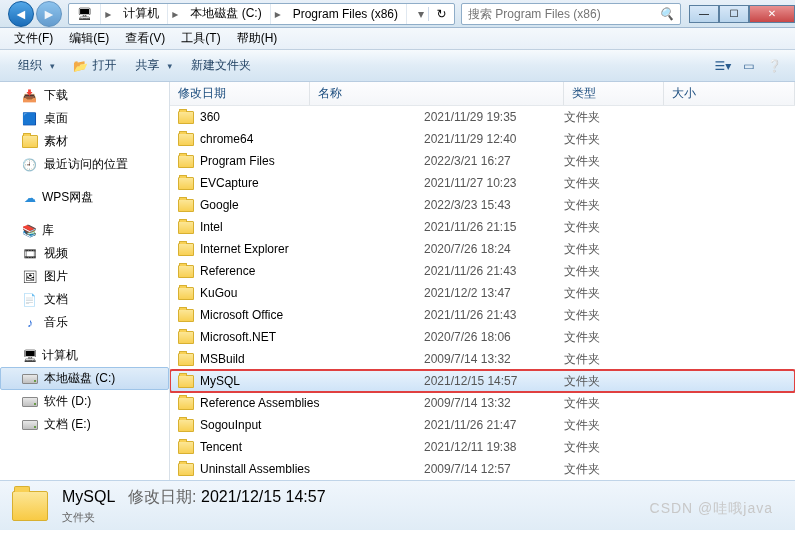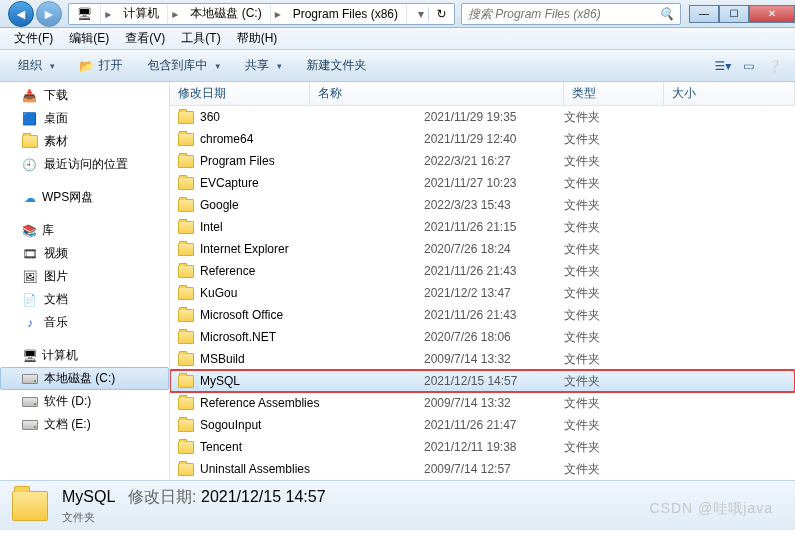--- a/index.html
+++ b/index.html
@@ -6,29 +6,29 @@
 body { background: #fff; width: 795px; height: 544px; overflow: hidden; font-size: 12px; }
 
 .titlebar { height: 28px; background: linear-gradient(to bottom, #e8f0f8, #d4e4f0); border-bottom: 1px solid #a0b8d0; display: flex; align-items: center; padding: 0 0 0 8px; }
 .breadcrumbs { display: flex; align-items: center; height: 22px; border: 1px solid #8fadc8; background: #fff; border-radius: 2px; flex: 1; margin: 0 6px; }
 .nav-btns { display: flex; gap: 2px; }
 .nav-btn { width: 26px; height: 26px; border-radius: 13px; background: linear-gradient(to bottom, #52a7e8, #1a6cb8); border: 1px solid #0f5a9e; display: flex; align-items: center; justify-content: center; color: #fff; font-size: 14px; cursor: pointer; }
 .bc-seg { padding: 0 8px; height: 100%; display: flex; align-items: center; border-right: 1px solid #e0e8f0; cursor: pointer; }
 .bc-arrow { padding: 0 4px; color: #666; }
 .bc-refresh { width: 26px; display: flex; align-items: center; justify-content: center; border-left: 1px solid #ccd8e8; }
 .searchbox { width: 220px; height: 22px; border: 1px solid #8fadc8; background: #fff; border-radius: 2px; display: flex; align-items: center; padding: 0 6px; color: #888; font-style: italic; margin-right: 4px; }
-.searchbox input { border: none; outline: none; font-size: 12px; width: 100%; font-style: italic; color: #888; }
+.searchbox input { border: none; outline: none; font-size: 12px; width: 100%; color: #888; }
 .win-ctrls { display: flex; margin-left: 4px; }
 .win-ctrl { width: 30px; height: 18px; border: 1px solid #5a7fa0; background: linear-gradient(to bottom, #d8e8f8, #b8d4ec); display: flex; align-items: center; justify-content: center; font-size: 10px; cursor: pointer; }
 .win-ctrl.close { background: linear-gradient(to bottom, #e89090, #c84848); color: #fff; width: 46px; border-top-right-radius: 0; }
 
 .menubar { height: 22px; background: linear-gradient(to bottom, #f4f8fc, #e8f0f8); border-bottom: 1px solid #c0d0e0; display: flex; align-items: center; padding: 0 6px; }
 .menu-item { padding: 12px 8px; cursor: pointer; }
 
-.toolbar { height: 32px; background: linear-gradient(to bottom, #f6fafd, #e0ecf6, #d4e4f2); border-bottom: 1px solid #b8cce0; display: flex; align-items: center; padding: 0 10px; gap: 9px; }
+.toolbar { height: 32px; background: linear-gradient(to bottom, #f6fafd, #e0ecf6, #d4e4f2); border-bottom: 1px solid #b8cce0; display: flex; align-items: center; padding: 0 10px; gap: 3px; }
 .tb-item { padding: 4px 8px; cursor: pointer; display: flex; align-items: center; gap: 4px; color: #1a3c5e; }
 .tb-drop::after { content: "▾"; font-size: 9px; margin-left: 4px; color: #3a5c7e; }
 .tb-right { margin-left: auto; display: flex; gap: 6px; }
 .tb-icon { width: 20px; height: 20px; display: flex; align-items: center; justify-content: center; cursor: pointer; color: #2a5c8e; }
 
 .main { display: flex; height: 398px; }
 .sidebar { width: 170px; background: #fff; border-right: 1px solid #d8e0e8; overflow-y: auto; padding: 2px 0; }
 .sb-item { display: flex; align-items: center; padding: 3px 6px 3px 22px; cursor: pointer; gap: 6px; white-space: nowrap; }
 .sb-item.selected { background: linear-gradient(to bottom, #e0edf9, #c8def4); border: 1px solid #9ec4e8; border-radius: 2px; padding: 2px 5px 2px 21px; }
 .sb-group { padding: 3px 6px 3px 10px; display: flex; align-items: center; gap: 4px; cursor: pointer; }
@@ -106,21 +106,20 @@
   <span class="menu-item">工具(T)</span>
   <span class="menu-item">帮助(H)</span>
 </div>
 
 <div class="toolbar">
   <span class="tb-item tb-drop">组织</span>
   <span class="tb-item">
       <span>📂</span>
       <span>打开</span>
     </span>
-  <span class="tb-item tb-drop">包含到库中</span>
   <span class="tb-item tb-drop">共享</span>
   <span class="tb-item">新建文件夹</span>
   <div class="tb-right">
     <span class="tb-icon">☰▾</span>
     <span class="tb-icon">▭</span>
     <span class="tb-icon" style="color:#3a8cd8">❔</span>
   </div>
 </div>
 
 <div class="main">

